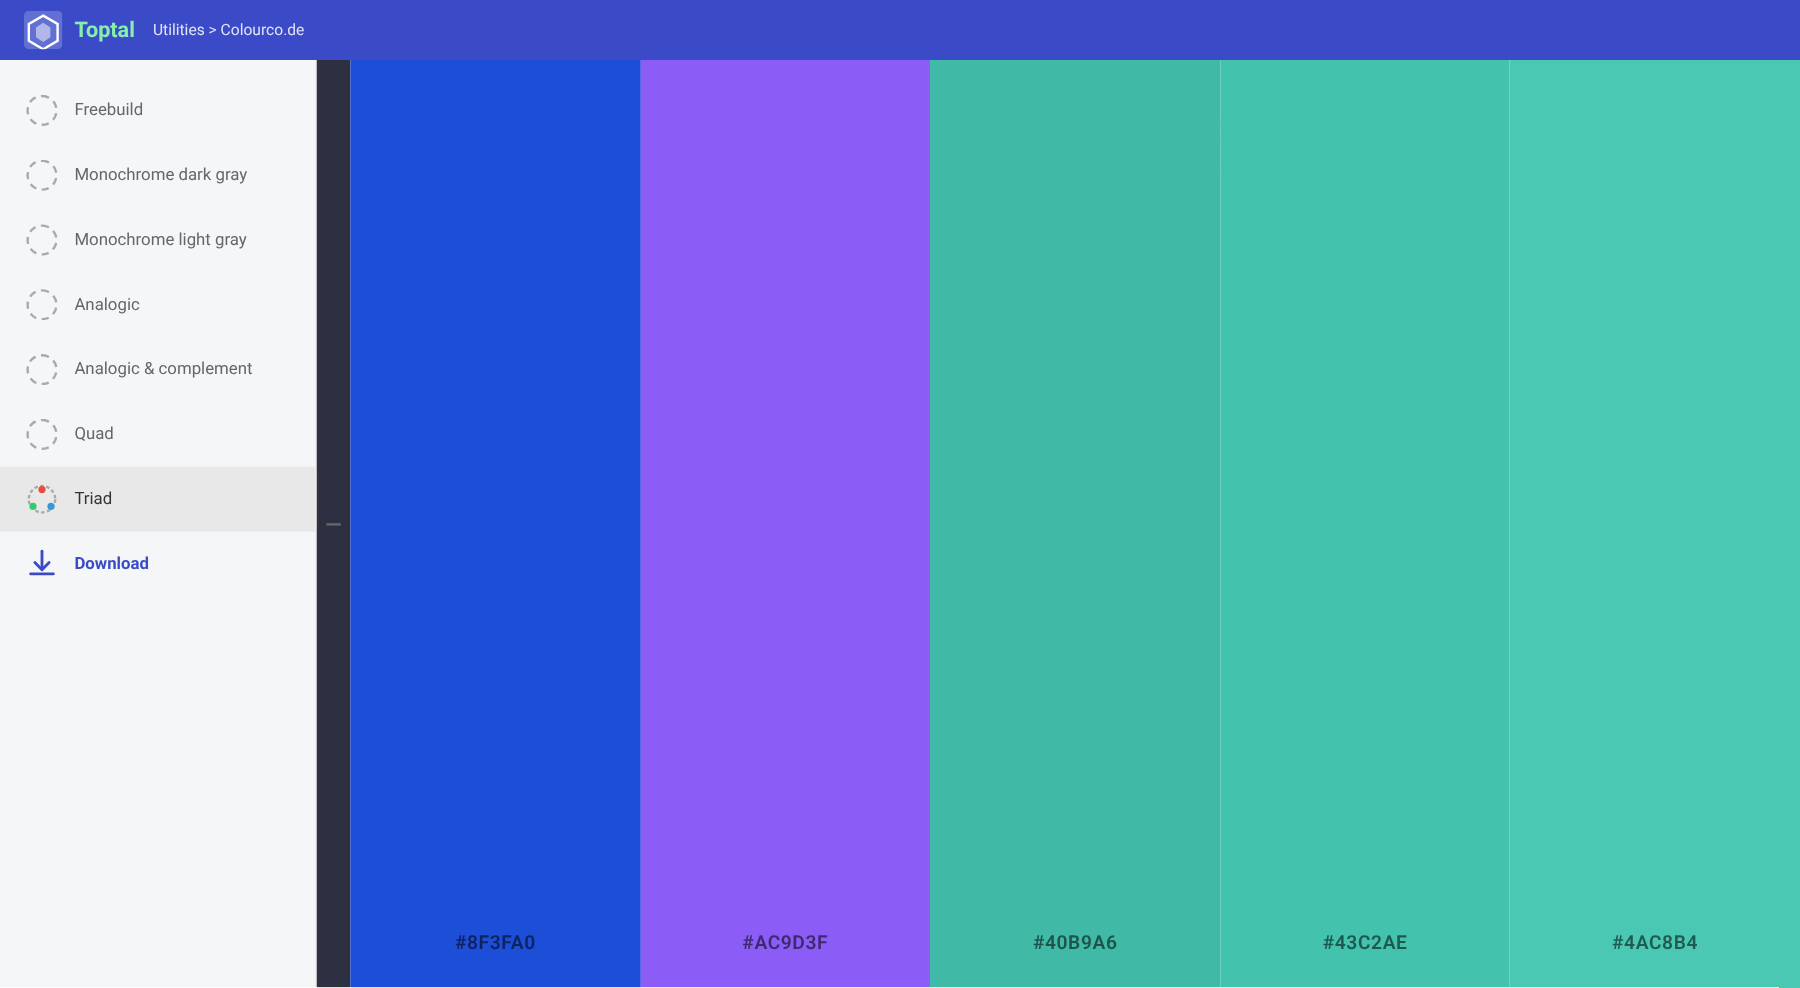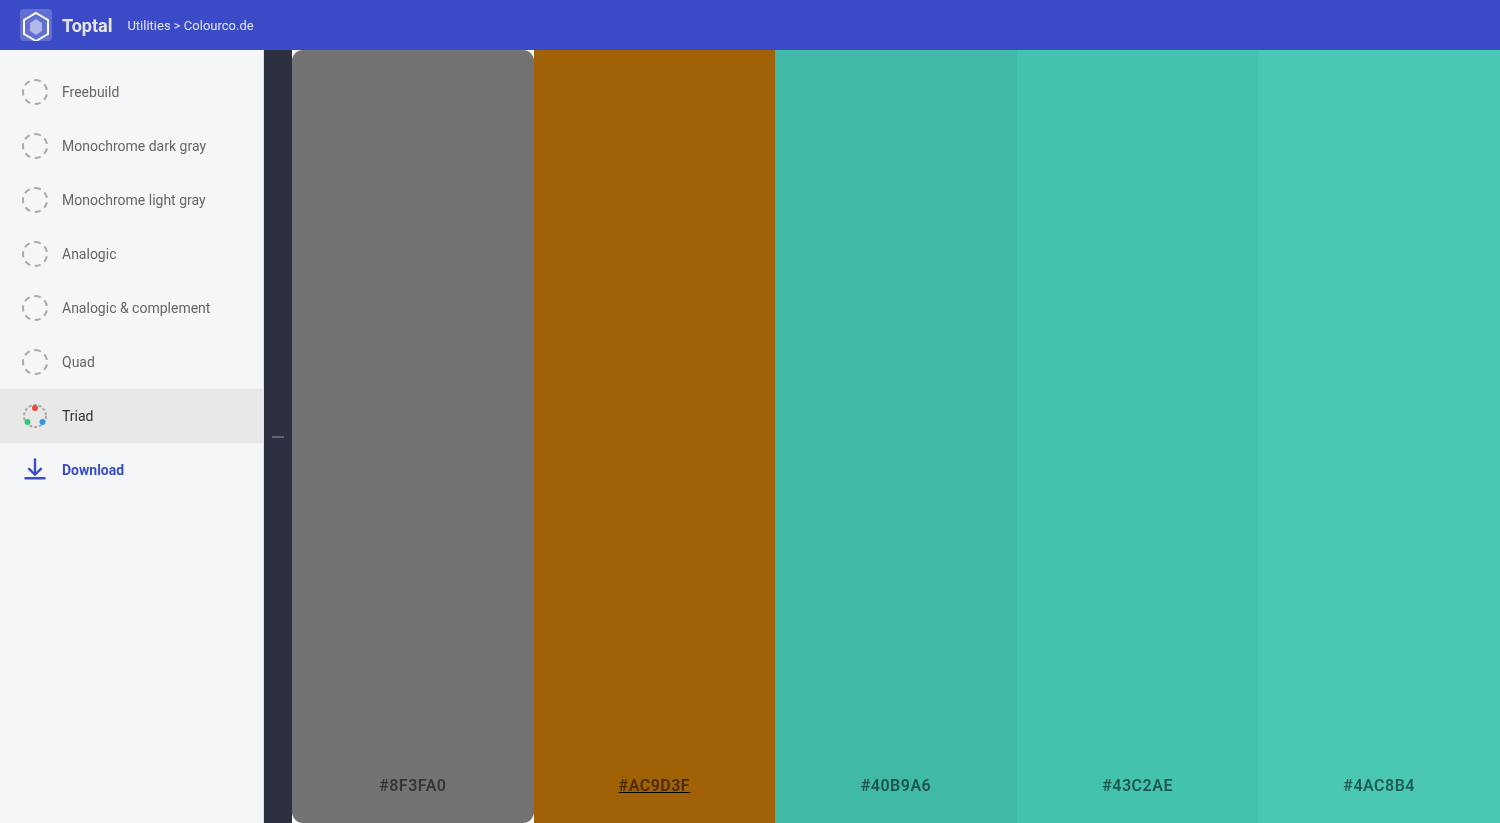--- a/index.html
+++ b/index.html
@@ -27,21 +27,21 @@
       flex-shrink: 0;
     }
 
     .header-logo {
       display: flex;
       align-items: center;
       gap: 10px;
     }
 
     .logo-text {
-      color: #e5e5e5;
+      color: #86efac;
       font-size: 18px;
       font-weight: 700;
     }
 
     .header-breadcrumb {
       color: rgba(255,255,255,0.85);
       font-size: 13px;
       margin-left: 15px;
     }
 
@@ -272,25 +272,25 @@
 
   <div class="swatches-area">
 
     <div class="title-overlay">
       <span class="palette-title">Color Palette Generator</span>
       <span class="palette-subtitle">Browse and discover beautiful triad color combinations</span>
     </div>
 
     <div class="swatches-container">
 
-      <div class="swatch" style="background-color: #737373; border-radius: 11px;">
+      <div class="swatch" style="background-color: #1d4ed8;">
         <span class="swatch-label">#8F3FA0</span>
       </div>
 
-      <div class="swatch" style="background-color: #a16207; text-decoration: underline;">
+      <div class="swatch" style="background-color: #8b5cf6;">
         <span class="swatch-label">#AC9D3F</span>
       </div>
 
       <div class="swatch" style="background-color: #40B9A6;">
         <span class="swatch-label">#40B9A6</span>
       </div>
 
       <div class="swatch" style="background-color: #43C2AE; align-items: center;">
         <span class="swatch-label">#43C2AE</span>
       </div>

